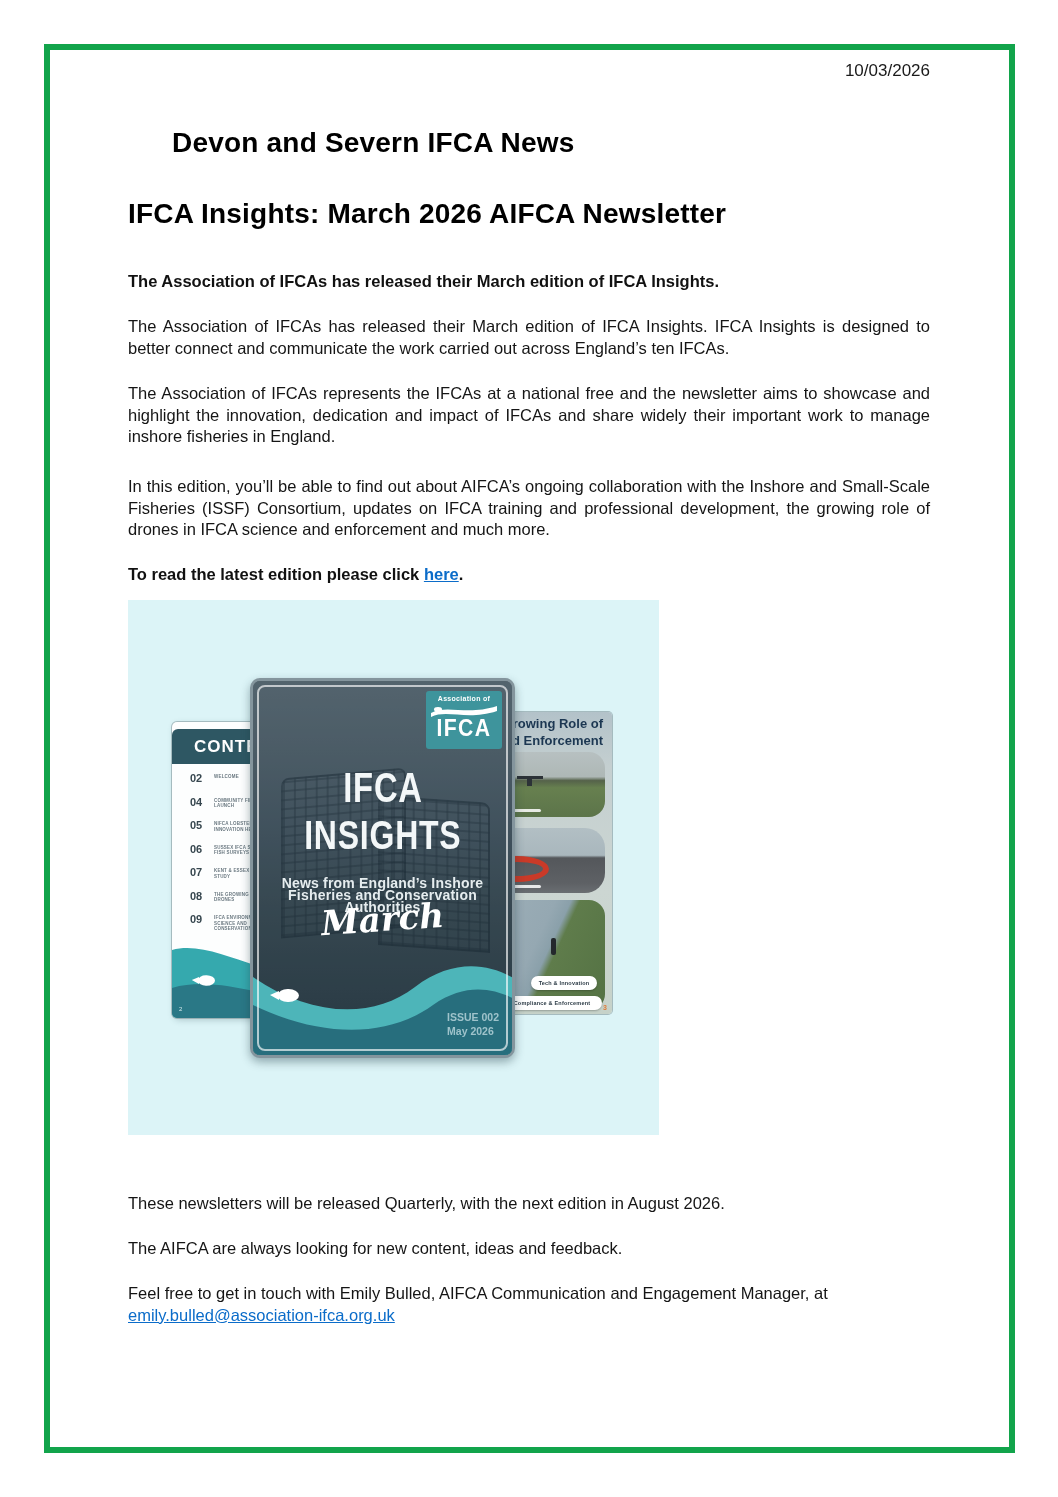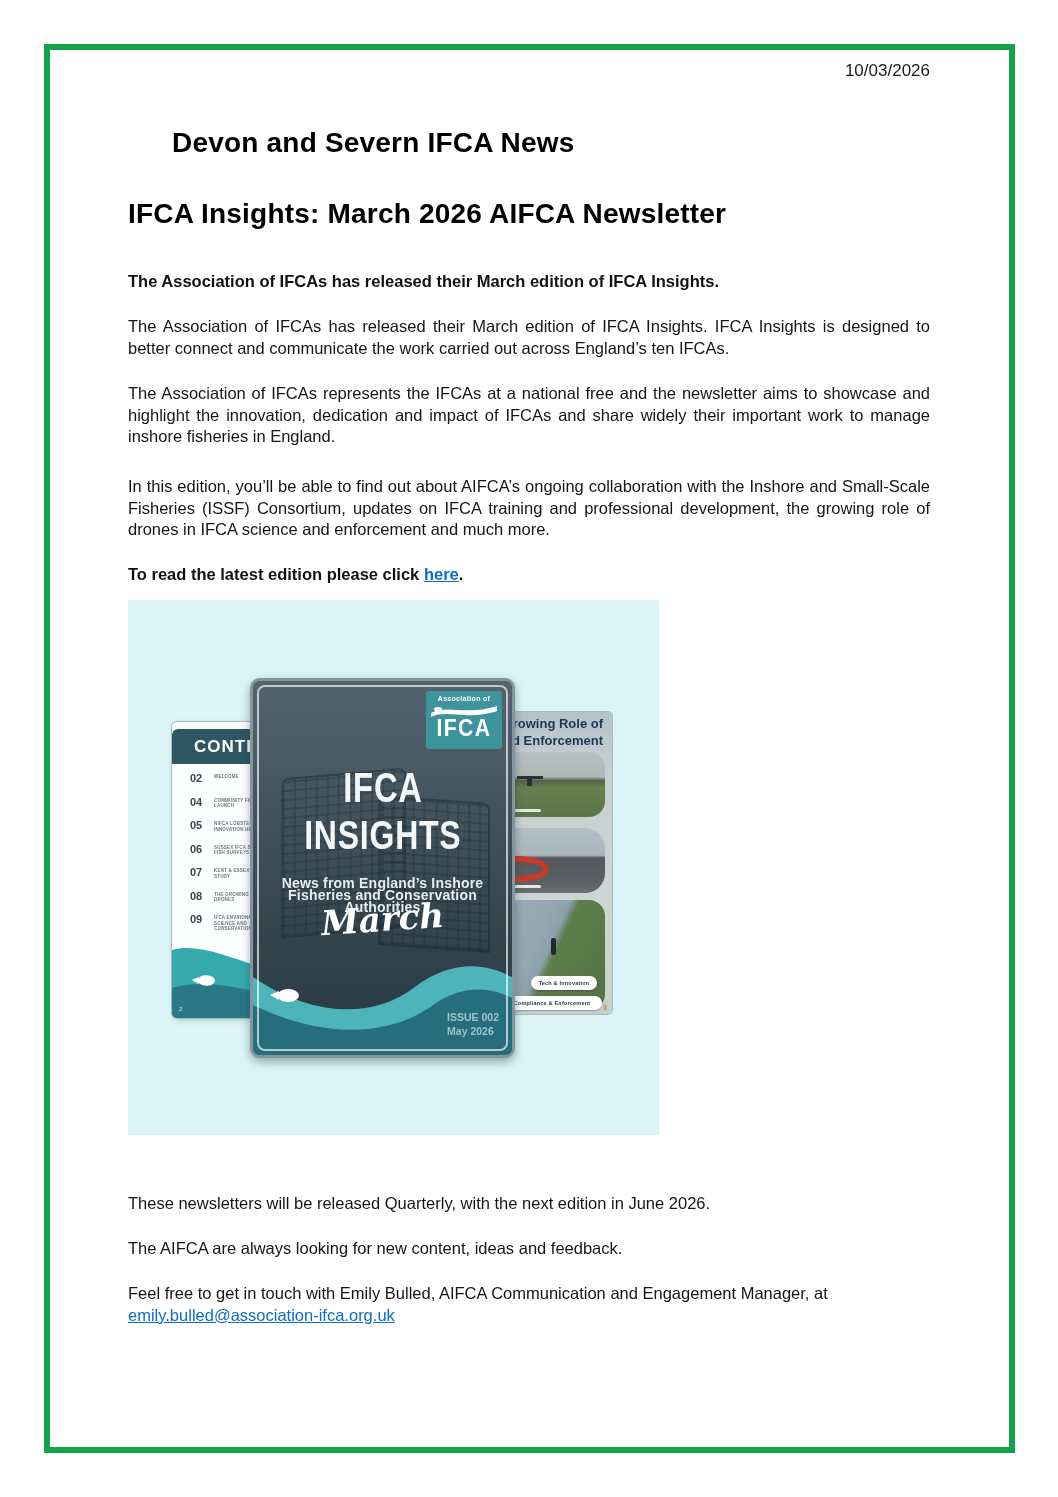--- a/index.html
+++ b/index.html
@@ -274,15 +274,15 @@
     </svg>
     <span class="fish" style="left:16px; bottom:52px; z-index:7;"></span>
     <div class="cp-issue">
       <div>ISSUE 002</div>
       <div>May 2026</div>
     </div>
     <div class="cp-outline"></div>
   </div>
 </div>
 
-<p class="bp p4">These newsletters will be released Quarterly, with the next edition in June 2026.</p>
+<p class="bp p4">These newsletters will be released Quarterly, with the next edition in August 2026.</p>
 <p class="bp p5">The AIFCA are always looking for new content, ideas and feedback.</p>
 <p class="bp p6"><span>Feel free to get in touch with Emily Bulled, AIFCA Communication and Engagement Manager, at </span><a class="link">emily.bulled@association-ifca.org.uk</a></p>
 
 </body></html>

